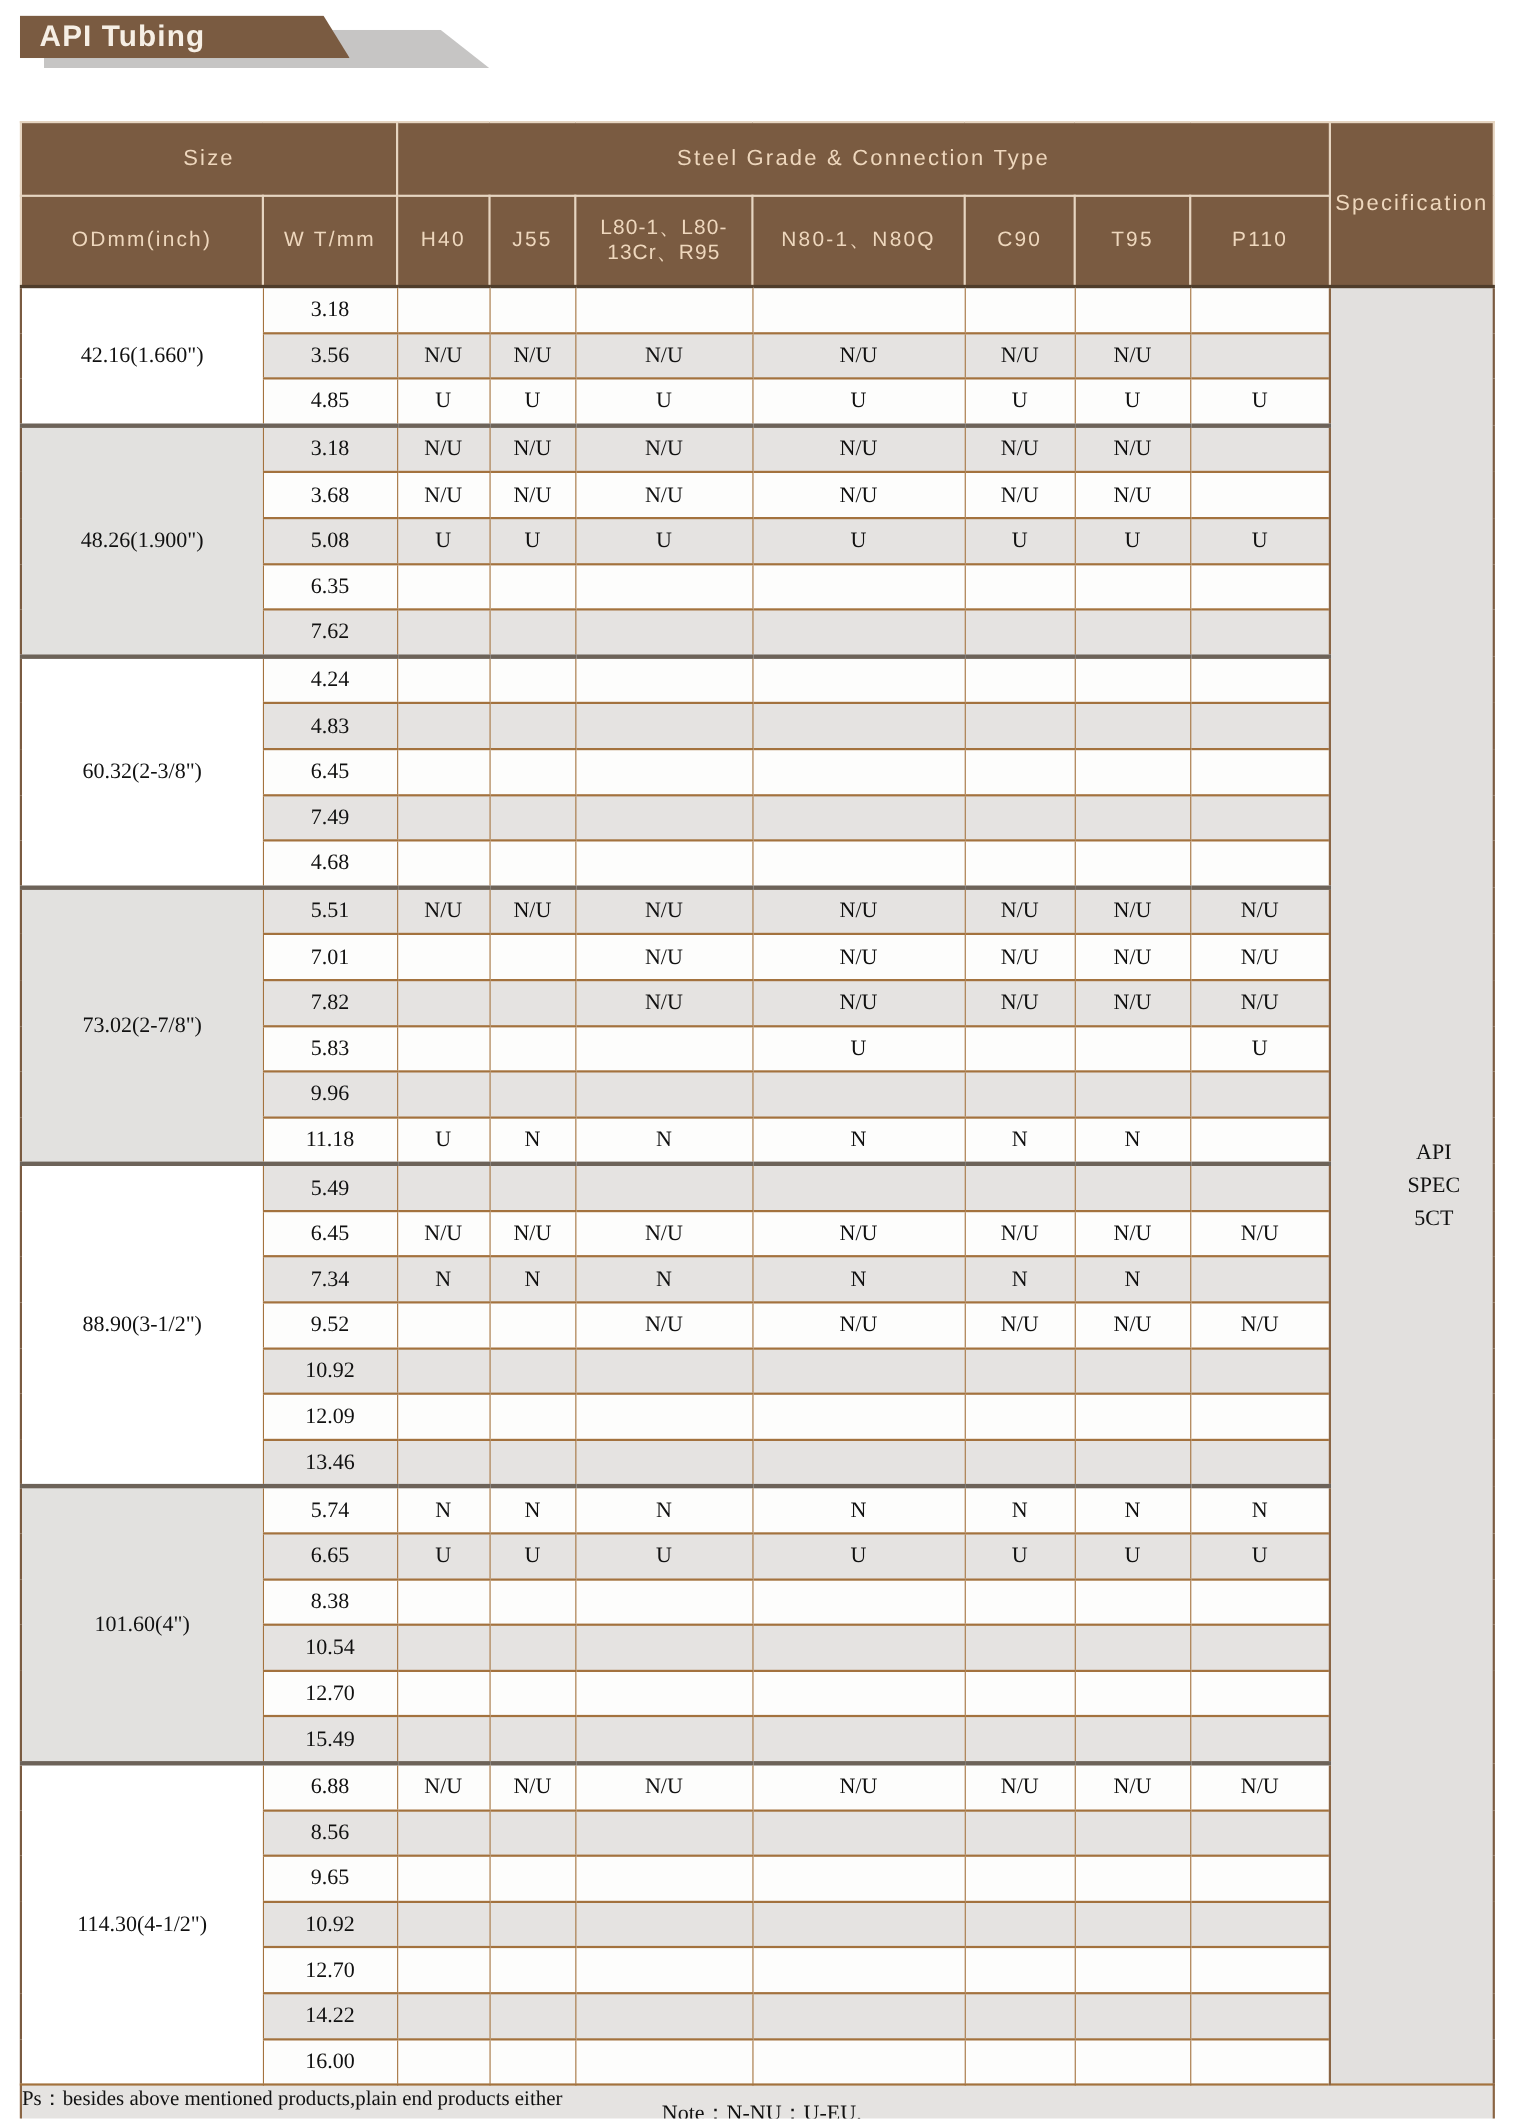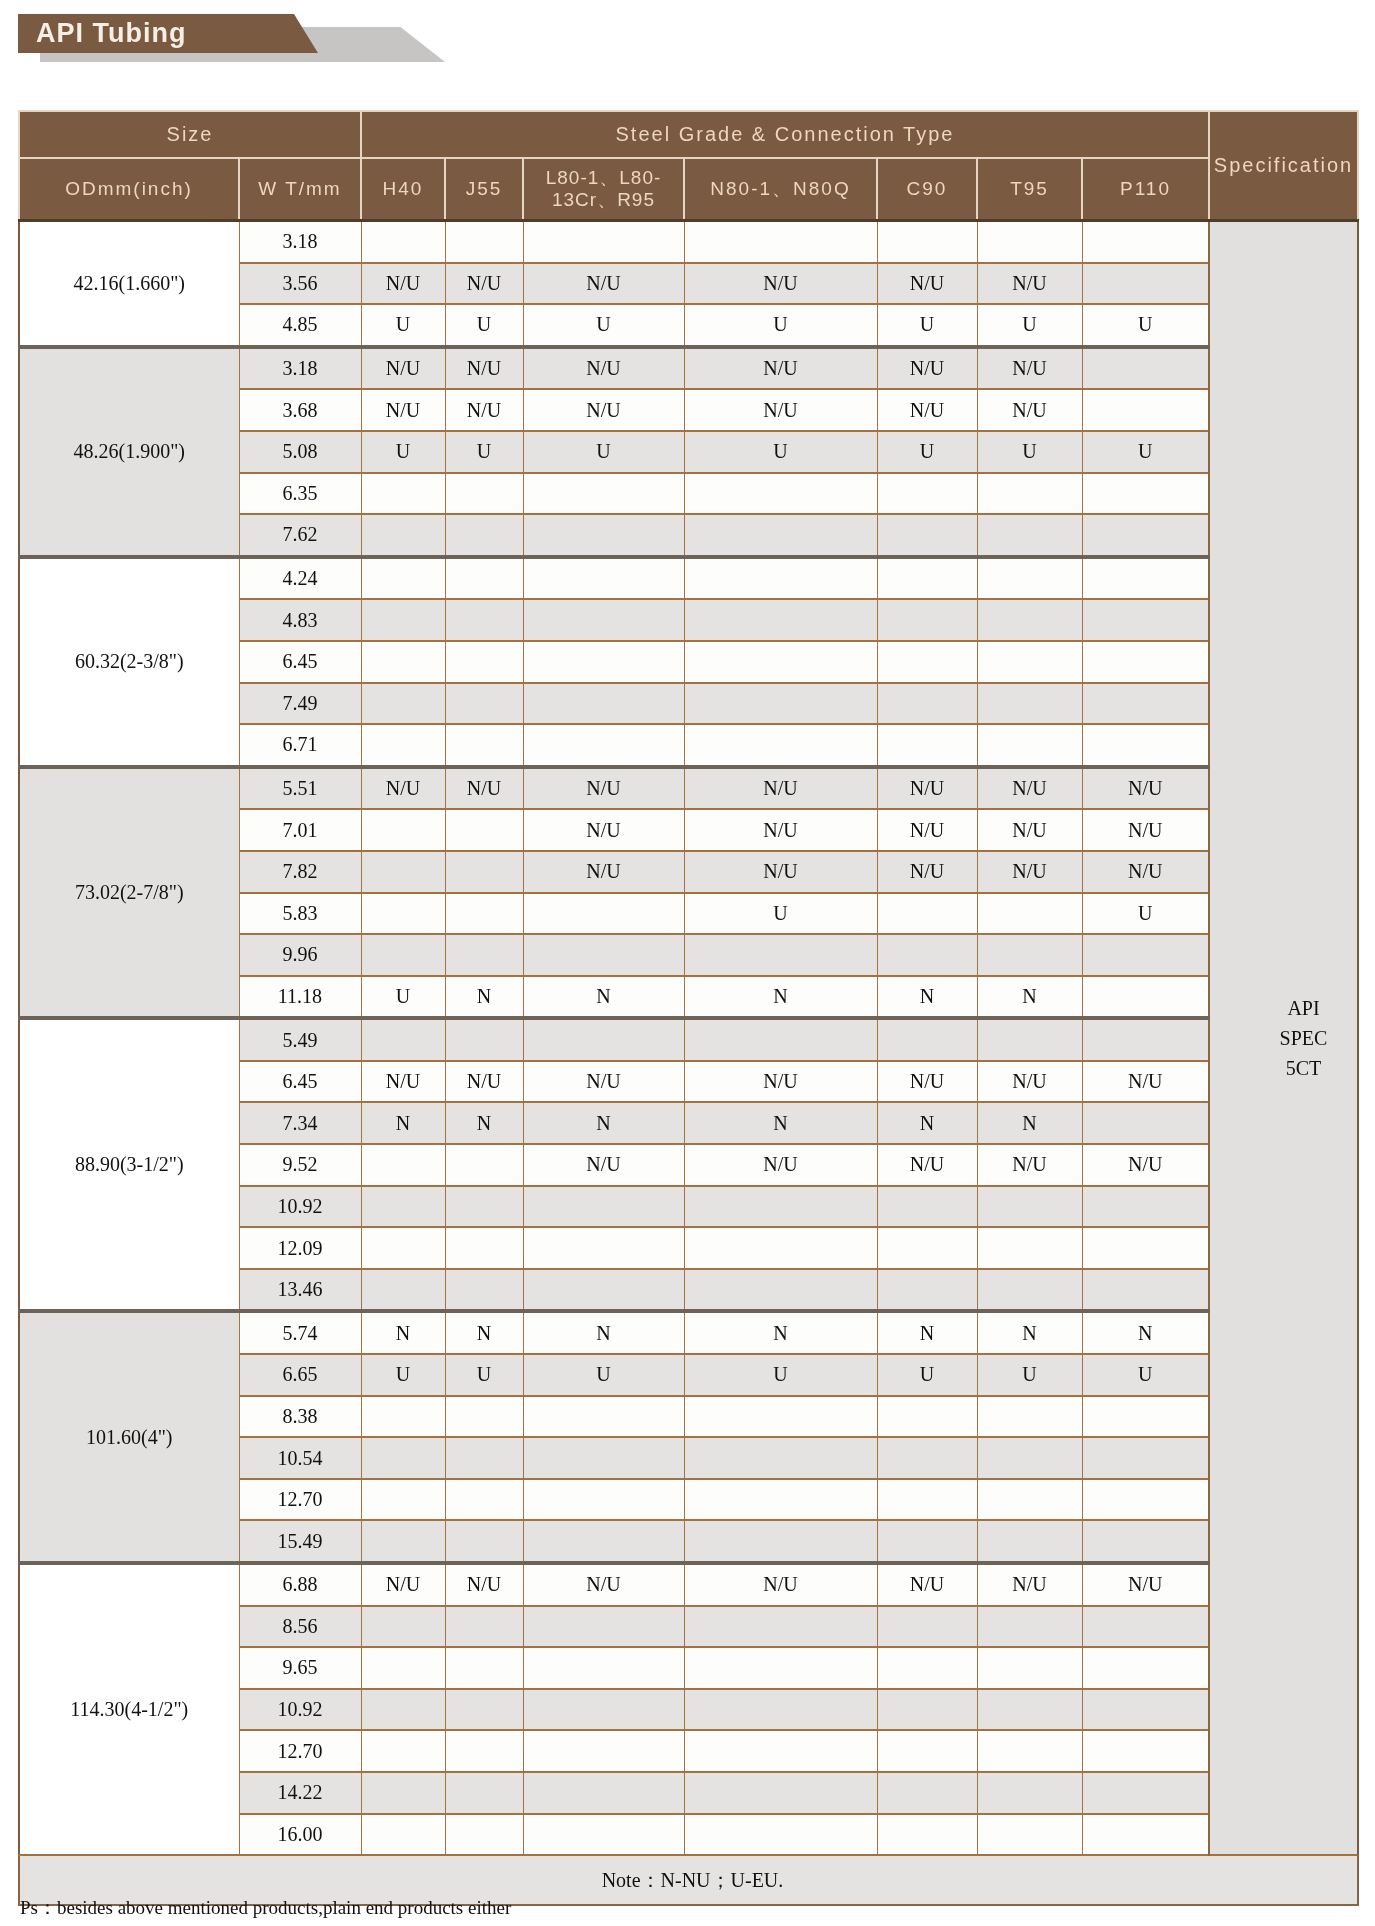--- a/index.html
+++ b/index.html
@@ -29,21 +29,21 @@
     position:absolute;left:18px;top:110px;
     border-collapse:collapse;table-layout:fixed;
     width:1339px;
   }
   thead th{
     background:#7a5b41;color:#eed7bd;
     border:2px solid #e6d5c1;
     font-family:"Liberation Sans", sans-serif;
     font-weight:300;letter-spacing:2px;
     font-size:20px;line-height:1.15;
-    padding:2px 0;text-align:center;
+    padding:12px 0;text-align:center;
   }
   thead tr.r1 th{height:41px;}
   thead tr.r2 th{height:56px;font-size:19px;}
   thead th.small{font-size:17px;letter-spacing:1px;}
   table.main{border:2px solid #7a5b41;}
   tbody td{
     border:1px solid #a3723e;
     border-top:2px solid #a3723e;
     height:39.6px;
     text-align:center;vertical-align:middle;
@@ -234,21 +234,21 @@
         <td>7.49</td>
         <td></td>
         <td></td>
         <td></td>
         <td></td>
         <td></td>
         <td></td>
         <td></td>
       </tr>
       <tr class="row-white">
-        <td>6.71</td>
+        <td>4.68</td>
         <td></td>
         <td></td>
         <td></td>
         <td></td>
         <td></td>
         <td></td>
         <td></td>
       </tr>
       <tr class="row-gray group-start">
         <td rowspan="6" class="od-gray">73.02(2-7/8")</td>

